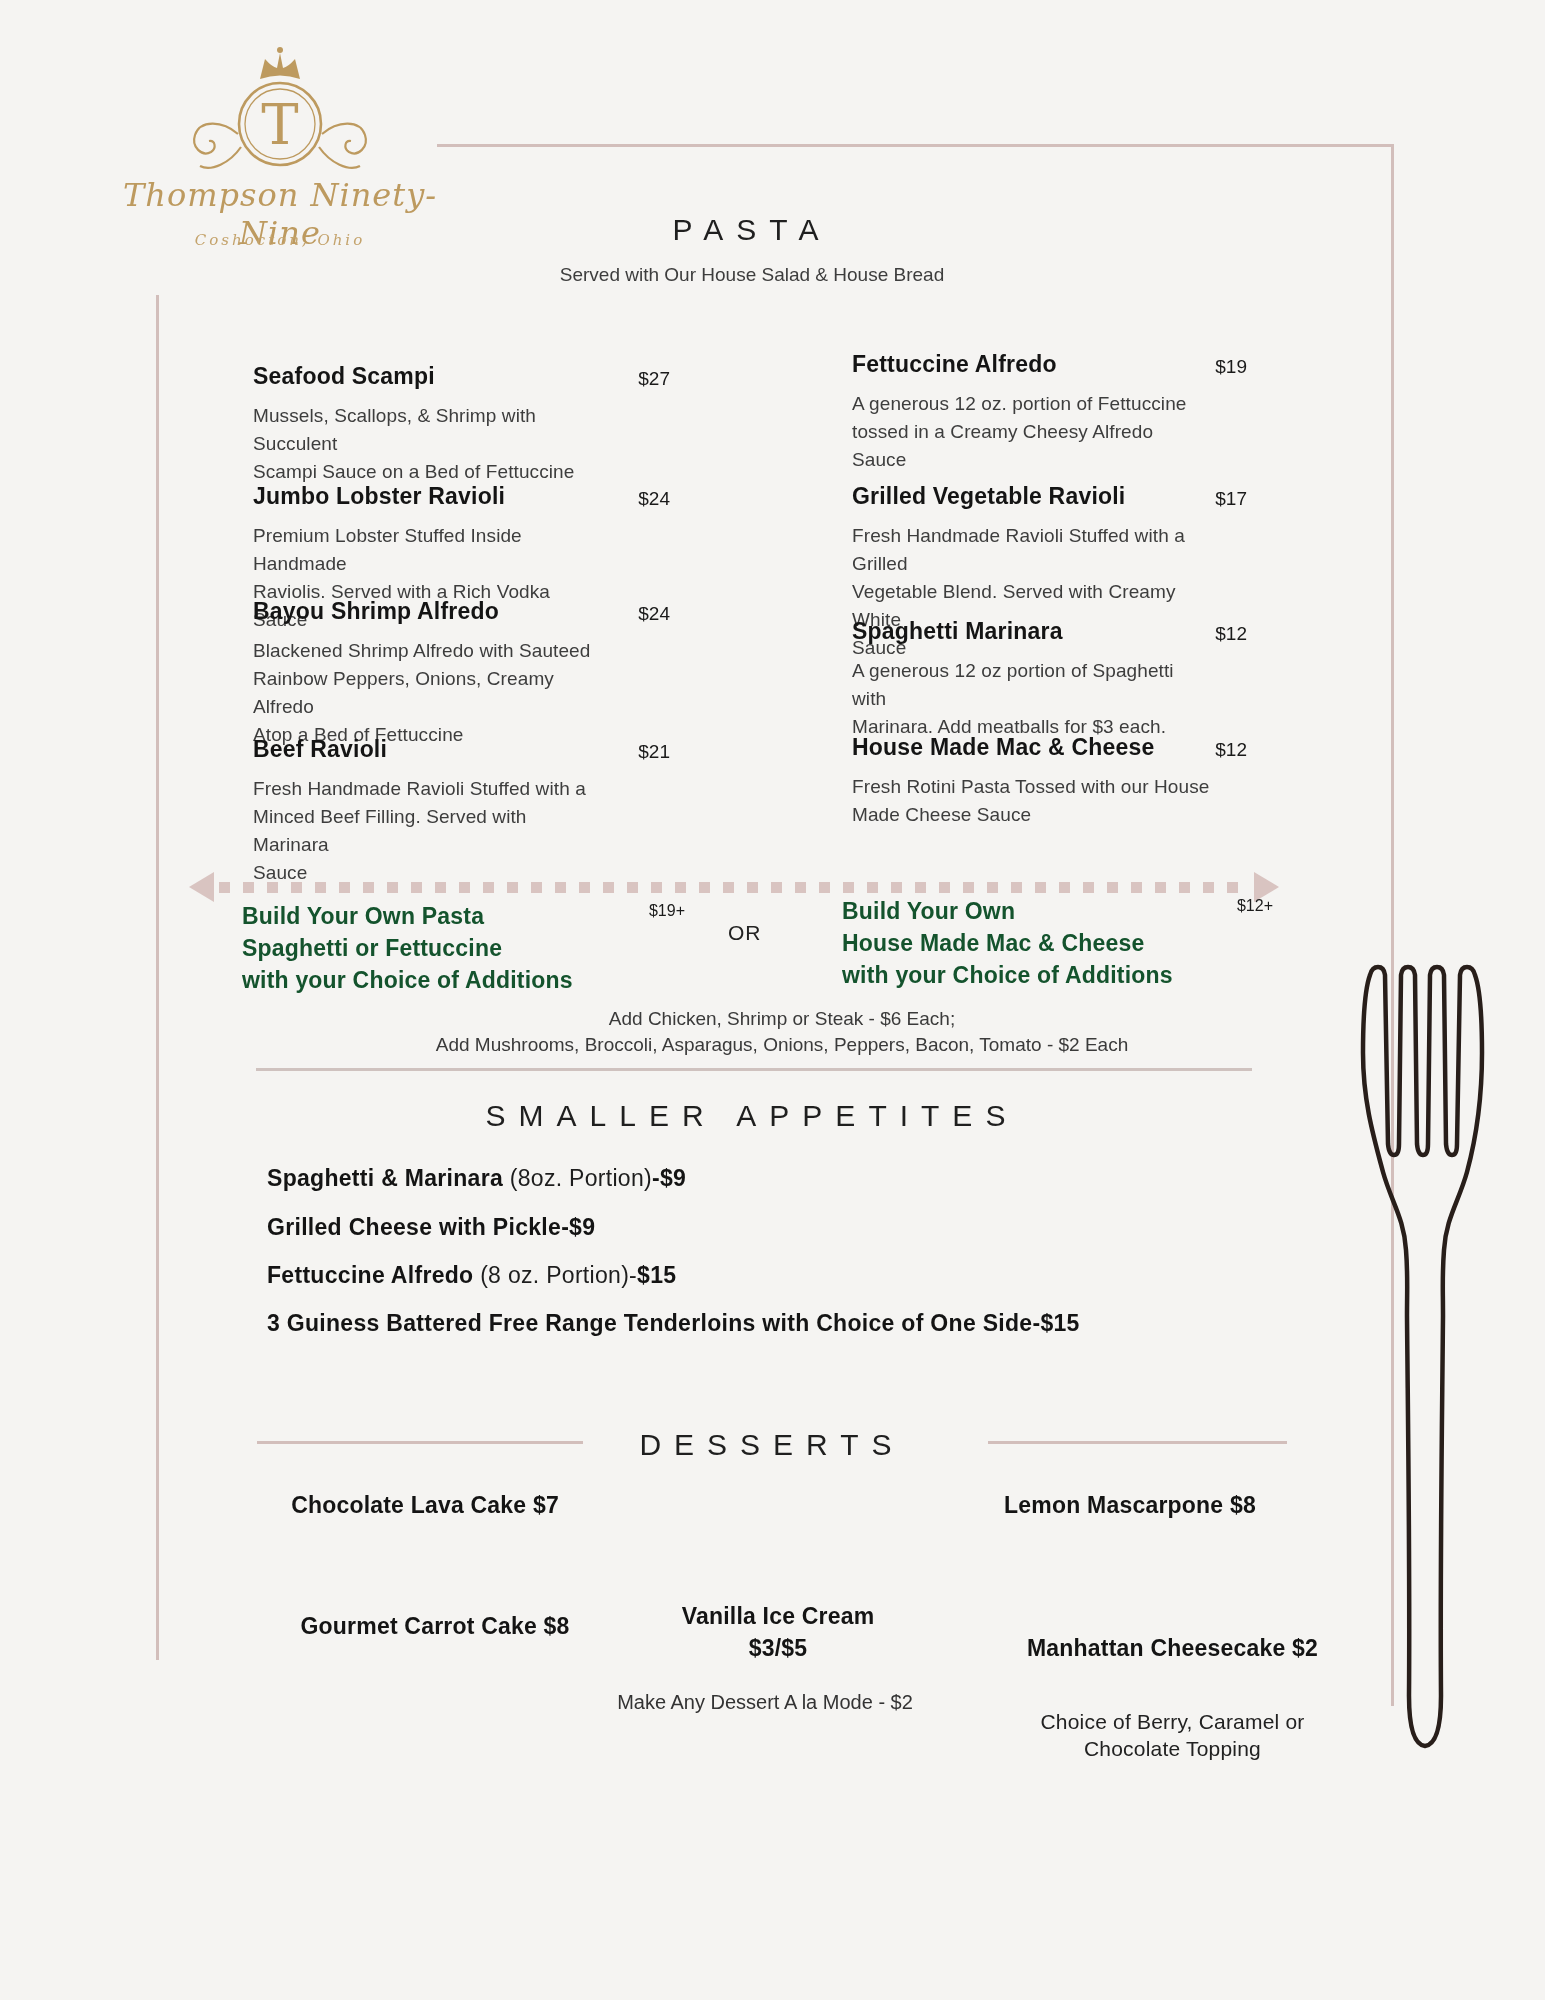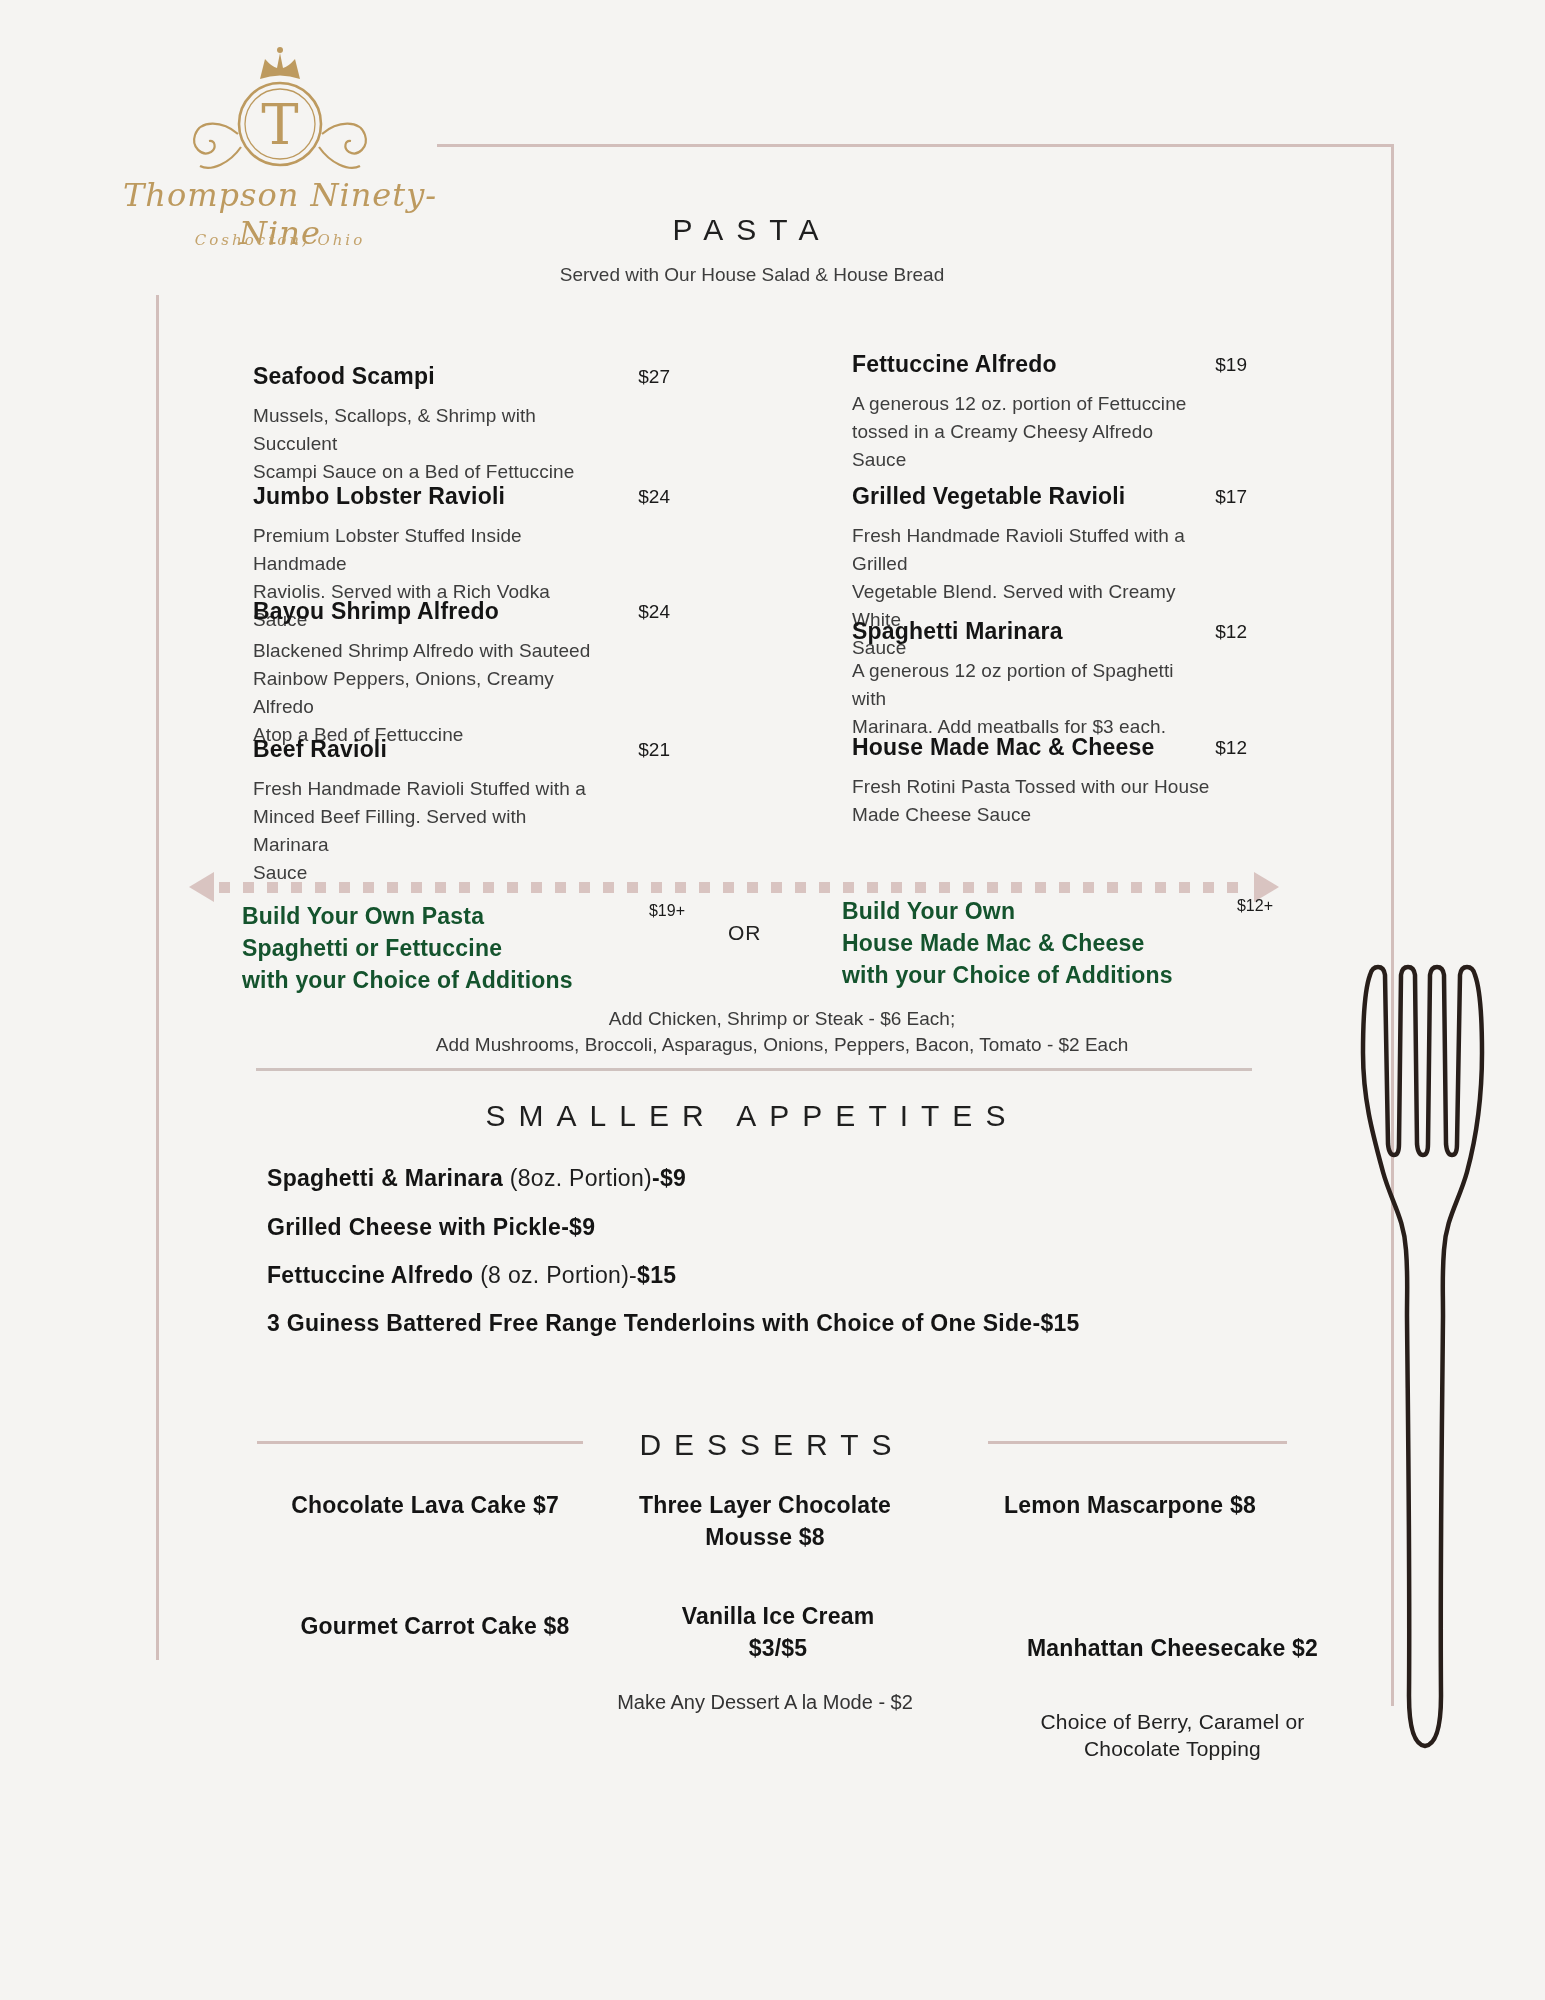--- a/index.html
+++ b/index.html
@@ -31,21 +31,21 @@
     position:absolute; text-align:center; font-size:30px; font-weight:400;
     letter-spacing:13px; color:#1f1f1f; white-space:nowrap;
   }
   #pasta-title    { left:552px; top:213px; width:400px; }
   #pasta-subtitle {
     position:absolute; left:452px; top:264px; width:600px; text-align:center;
     font-size:19px; color:#3d3d3d;
   }
   
   .item { position:absolute; }
-  .item-head { display:flex; justify-content:space-between; align-items:center; }
+  .item-head { display:flex; justify-content:space-between; align-items:flex-end; }
   .item-name { font-size:23px; font-weight:700; letter-spacing:.2px; color:#141414; line-height:28px;}
   .item-price{ font-size:19px; font-weight:500; color:#1a1a1a; margin-top:2px; }
   .item-desc {
     margin-top:12px; font-size:19px; line-height:28px; color:#3d3d3d;
     white-space:pre-line; letter-spacing:.1px;
   }
   .col-l { left:253px; width:417px; }
   .col-r { left:852px; width:395px; }
   .col-l .item-desc { width:340px; }
   .col-r .item-desc { width:360px; }
@@ -218,22 +218,20 @@
   </div>
   <div class="sa-item" style="top:1310px">
     <b>3 Guiness Battered Free Range Tenderloins with Choice of One Side-$15</b><span class="reg"></span><b></b>
   </div>
 
   <div id="dess-rule-l" class="dess-rule"></div>
   <div id="dess-title" class="big-title">DESSERTS</div>
   <div id="dess-rule-r" class="dess-rule"></div>
 
   <div class="dess-cell" style="left:270px; top:1489px; width:310px">Chocolate Lava Cake $7</div>
-  <div class="dess-cell" style="left:610px; top:1489px; width:310px">Three Layer Chocolate
-Mousse $8</div>
   <div class="dess-cell" style="left:975px; top:1489px; width:310px">Lemon Mascarpone $8</div>
 
   <div class="dess-cell" style="left:270px; top:1610px; width:330px">Gourmet Carrot Cake $8</div>
   <div class="dess-cell" style="left:658px; top:1600px; width:240px">Vanilla Ice Cream
 $3/$5</div>
   <div class="dess-cell" style="left:1000px; top:1600px; width:345px">
     <div>Manhattan Cheesecake $2</div>
     <div class="dess-sub">Choice of Berry, Caramel or
 Chocolate Topping</div>
   </div>

